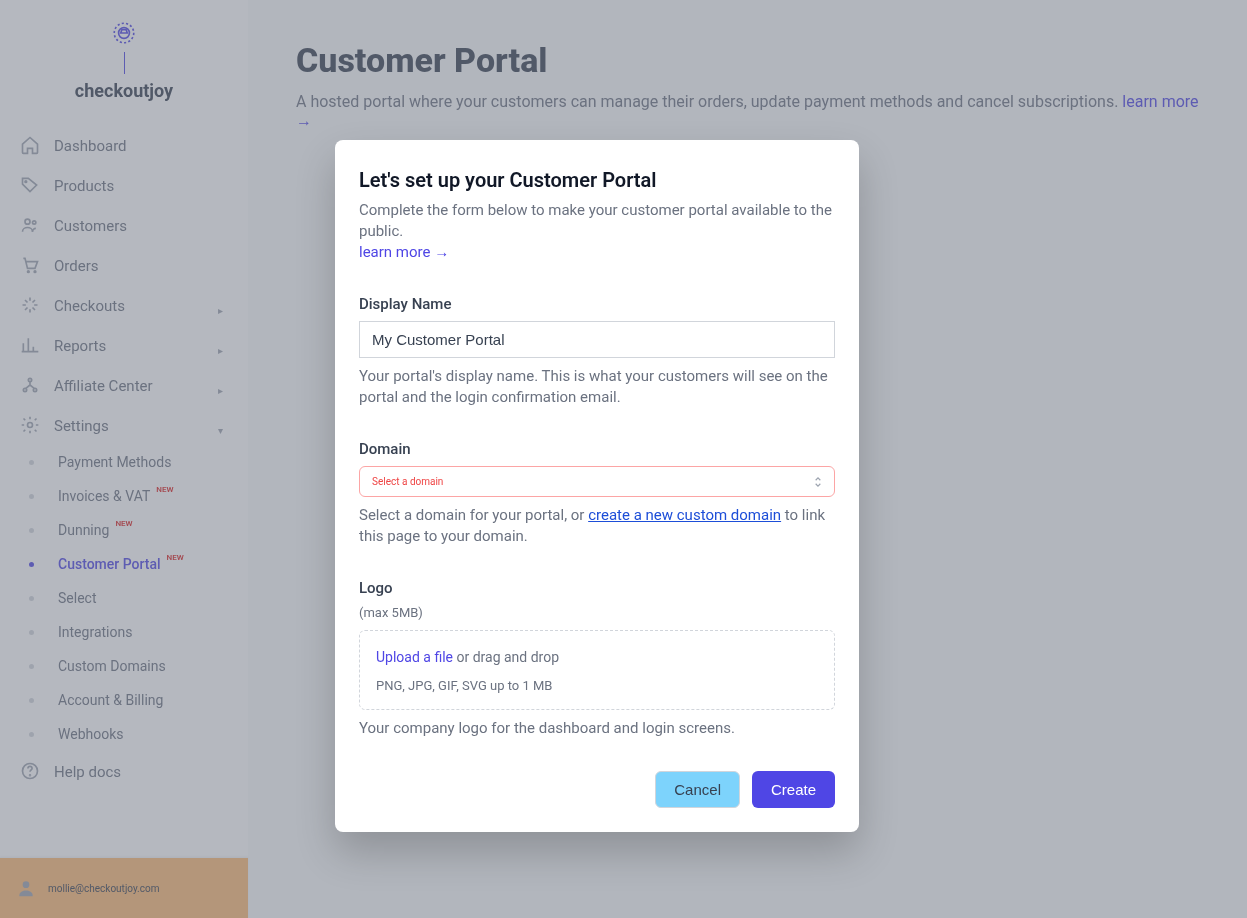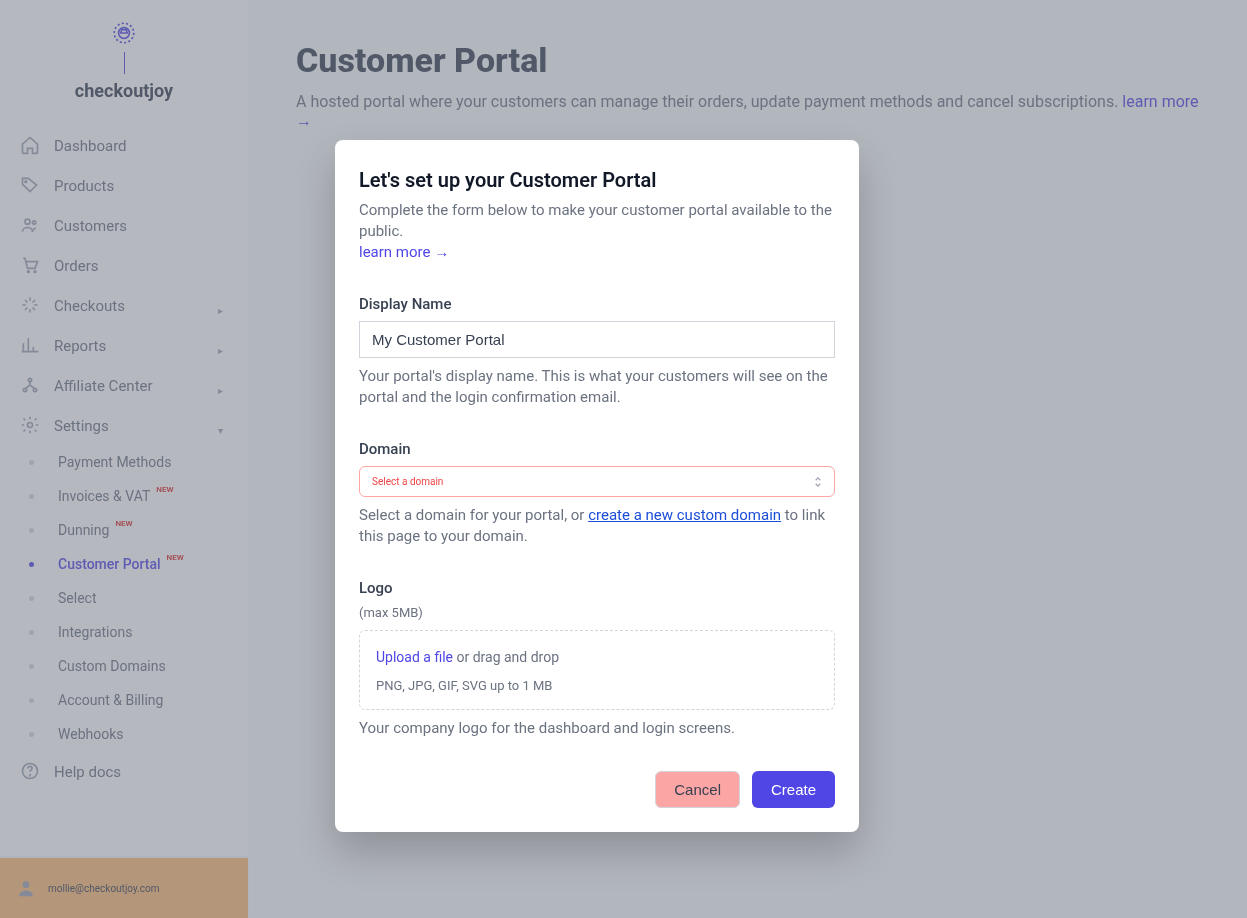--- a/index.html
+++ b/index.html
@@ -212,21 +212,21 @@
 }
 .btn {
   padding: 9px 18px;
   border-radius: 6px;
   font-size: 15px;
   font-weight: 500;
   cursor: pointer;
   border: 1px solid transparent;
 }
 .btn-secondary {
-  background: #fca5a5;
+  background: #7dd3fc;
   border-color: #d1d5db;
   color: #374151;
   text-align: center;
 }
 .btn-primary {
   background: #4f46e5;
   color: #fff;
 }
 </style>
 </head>

